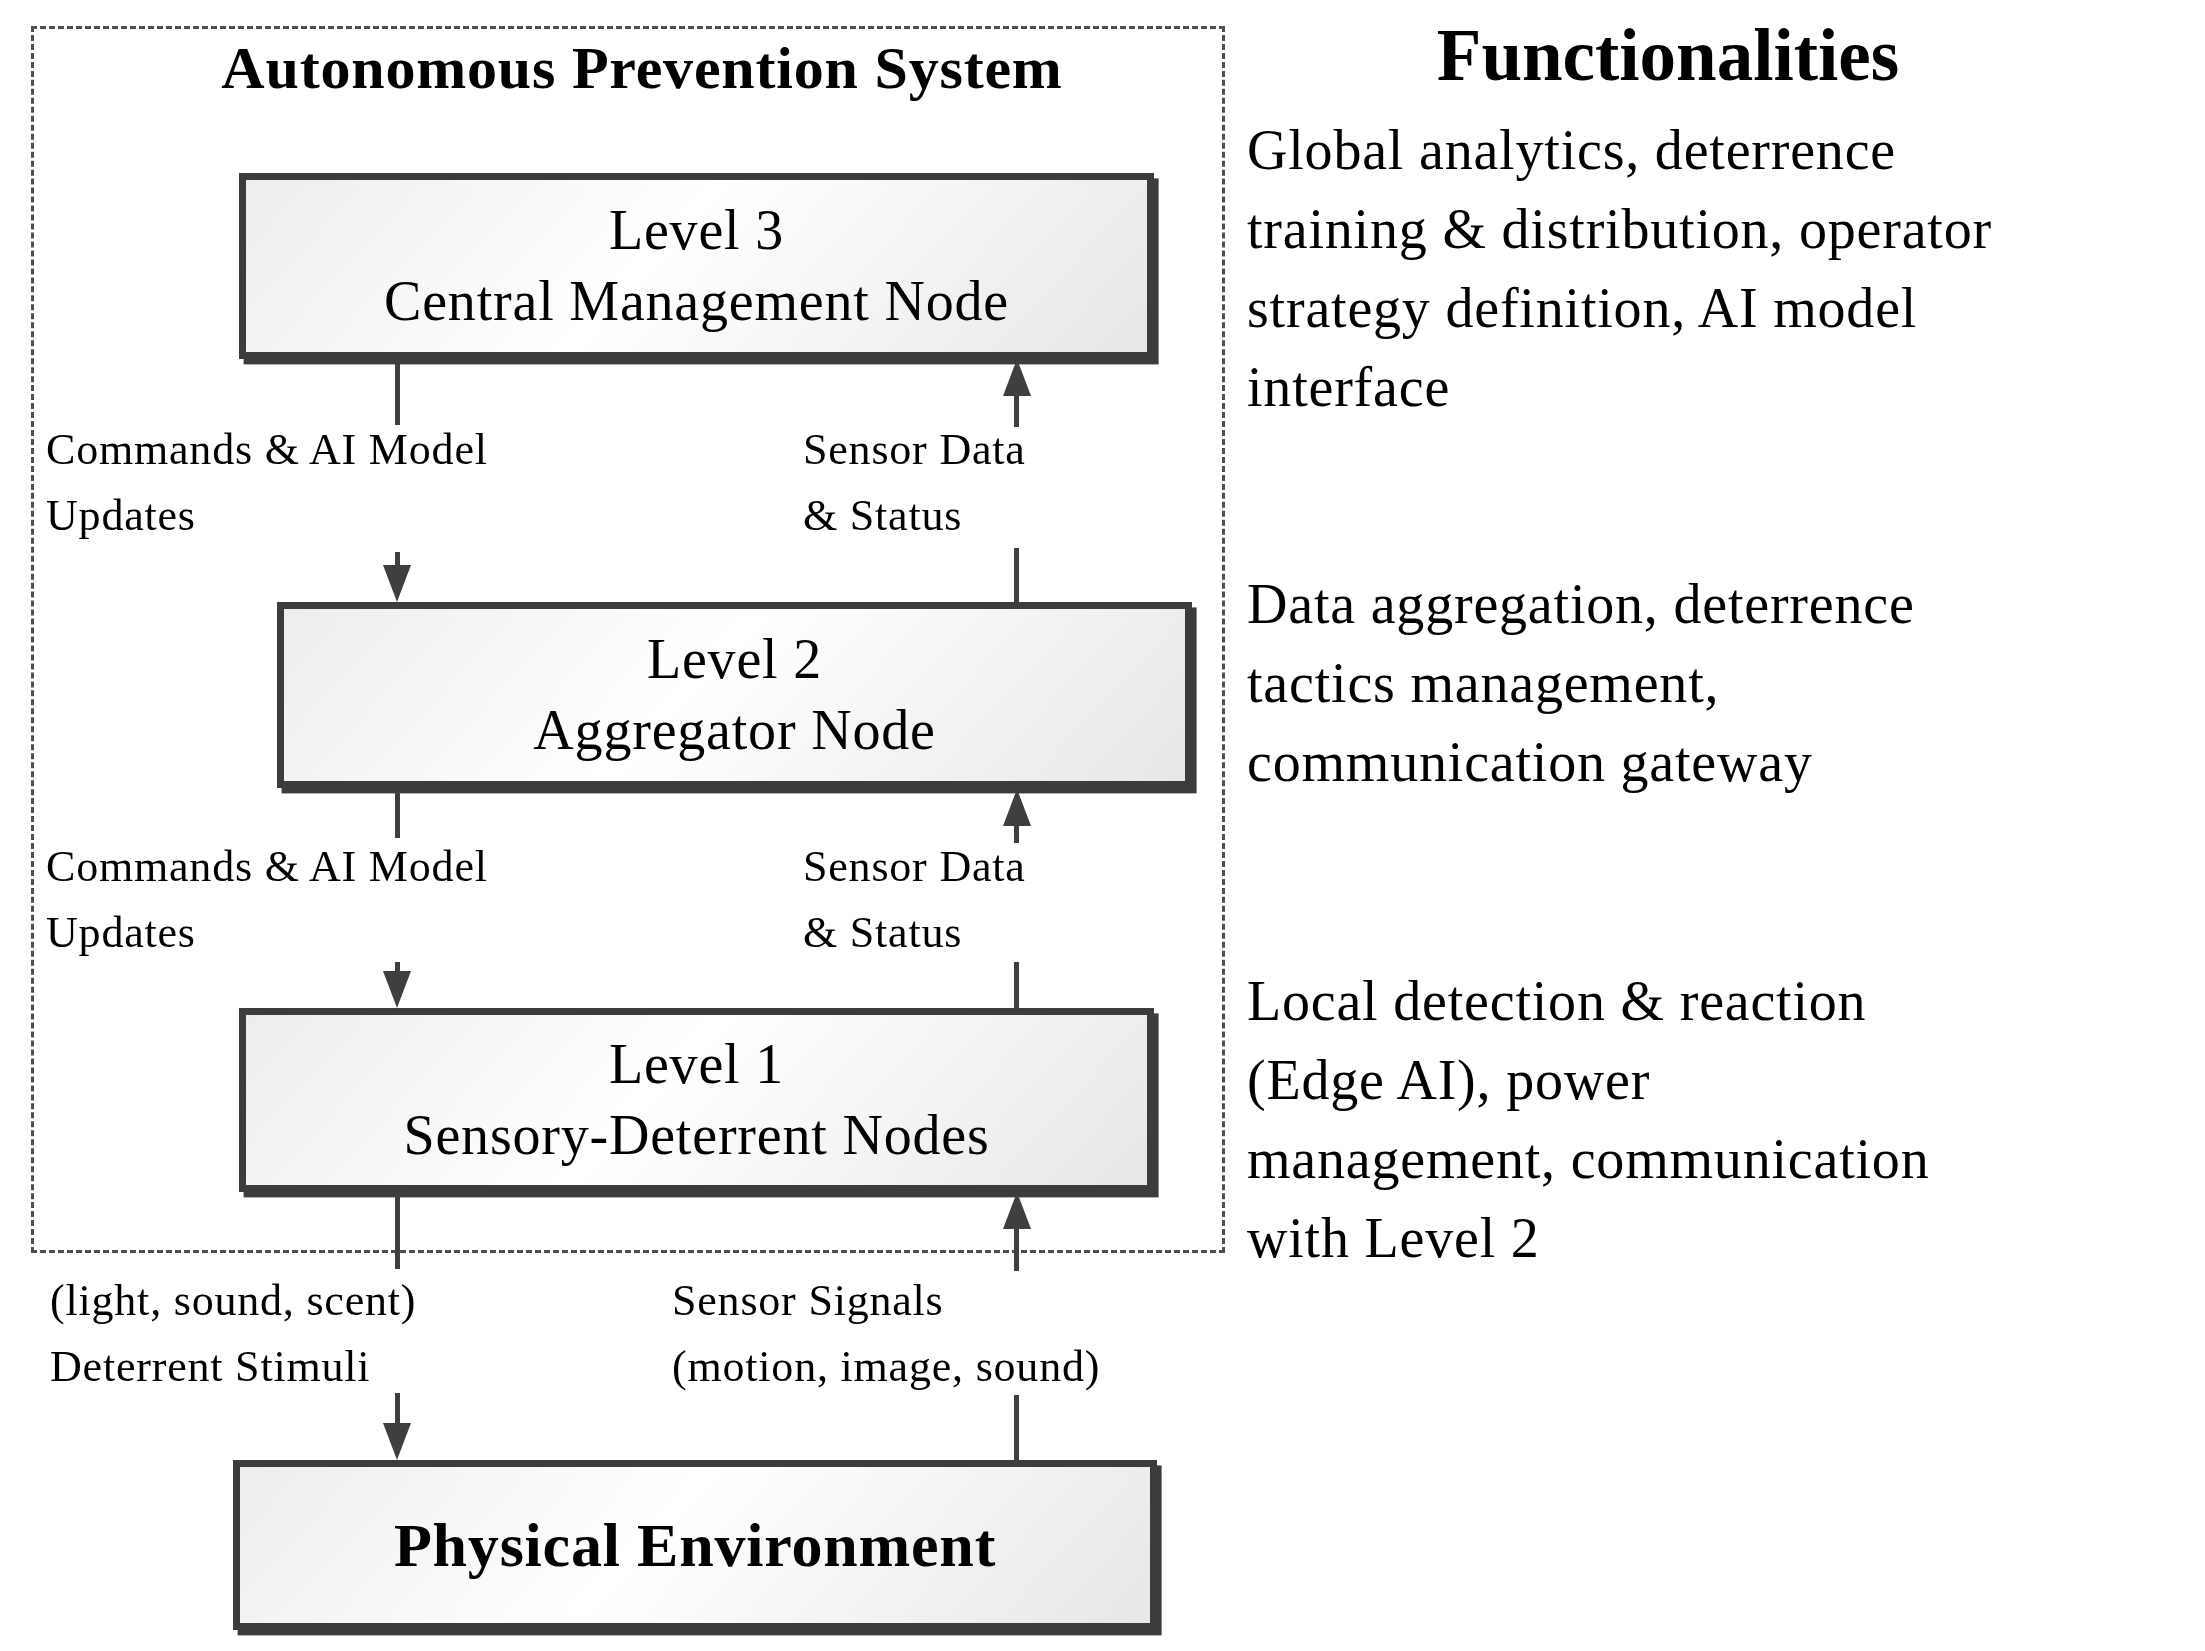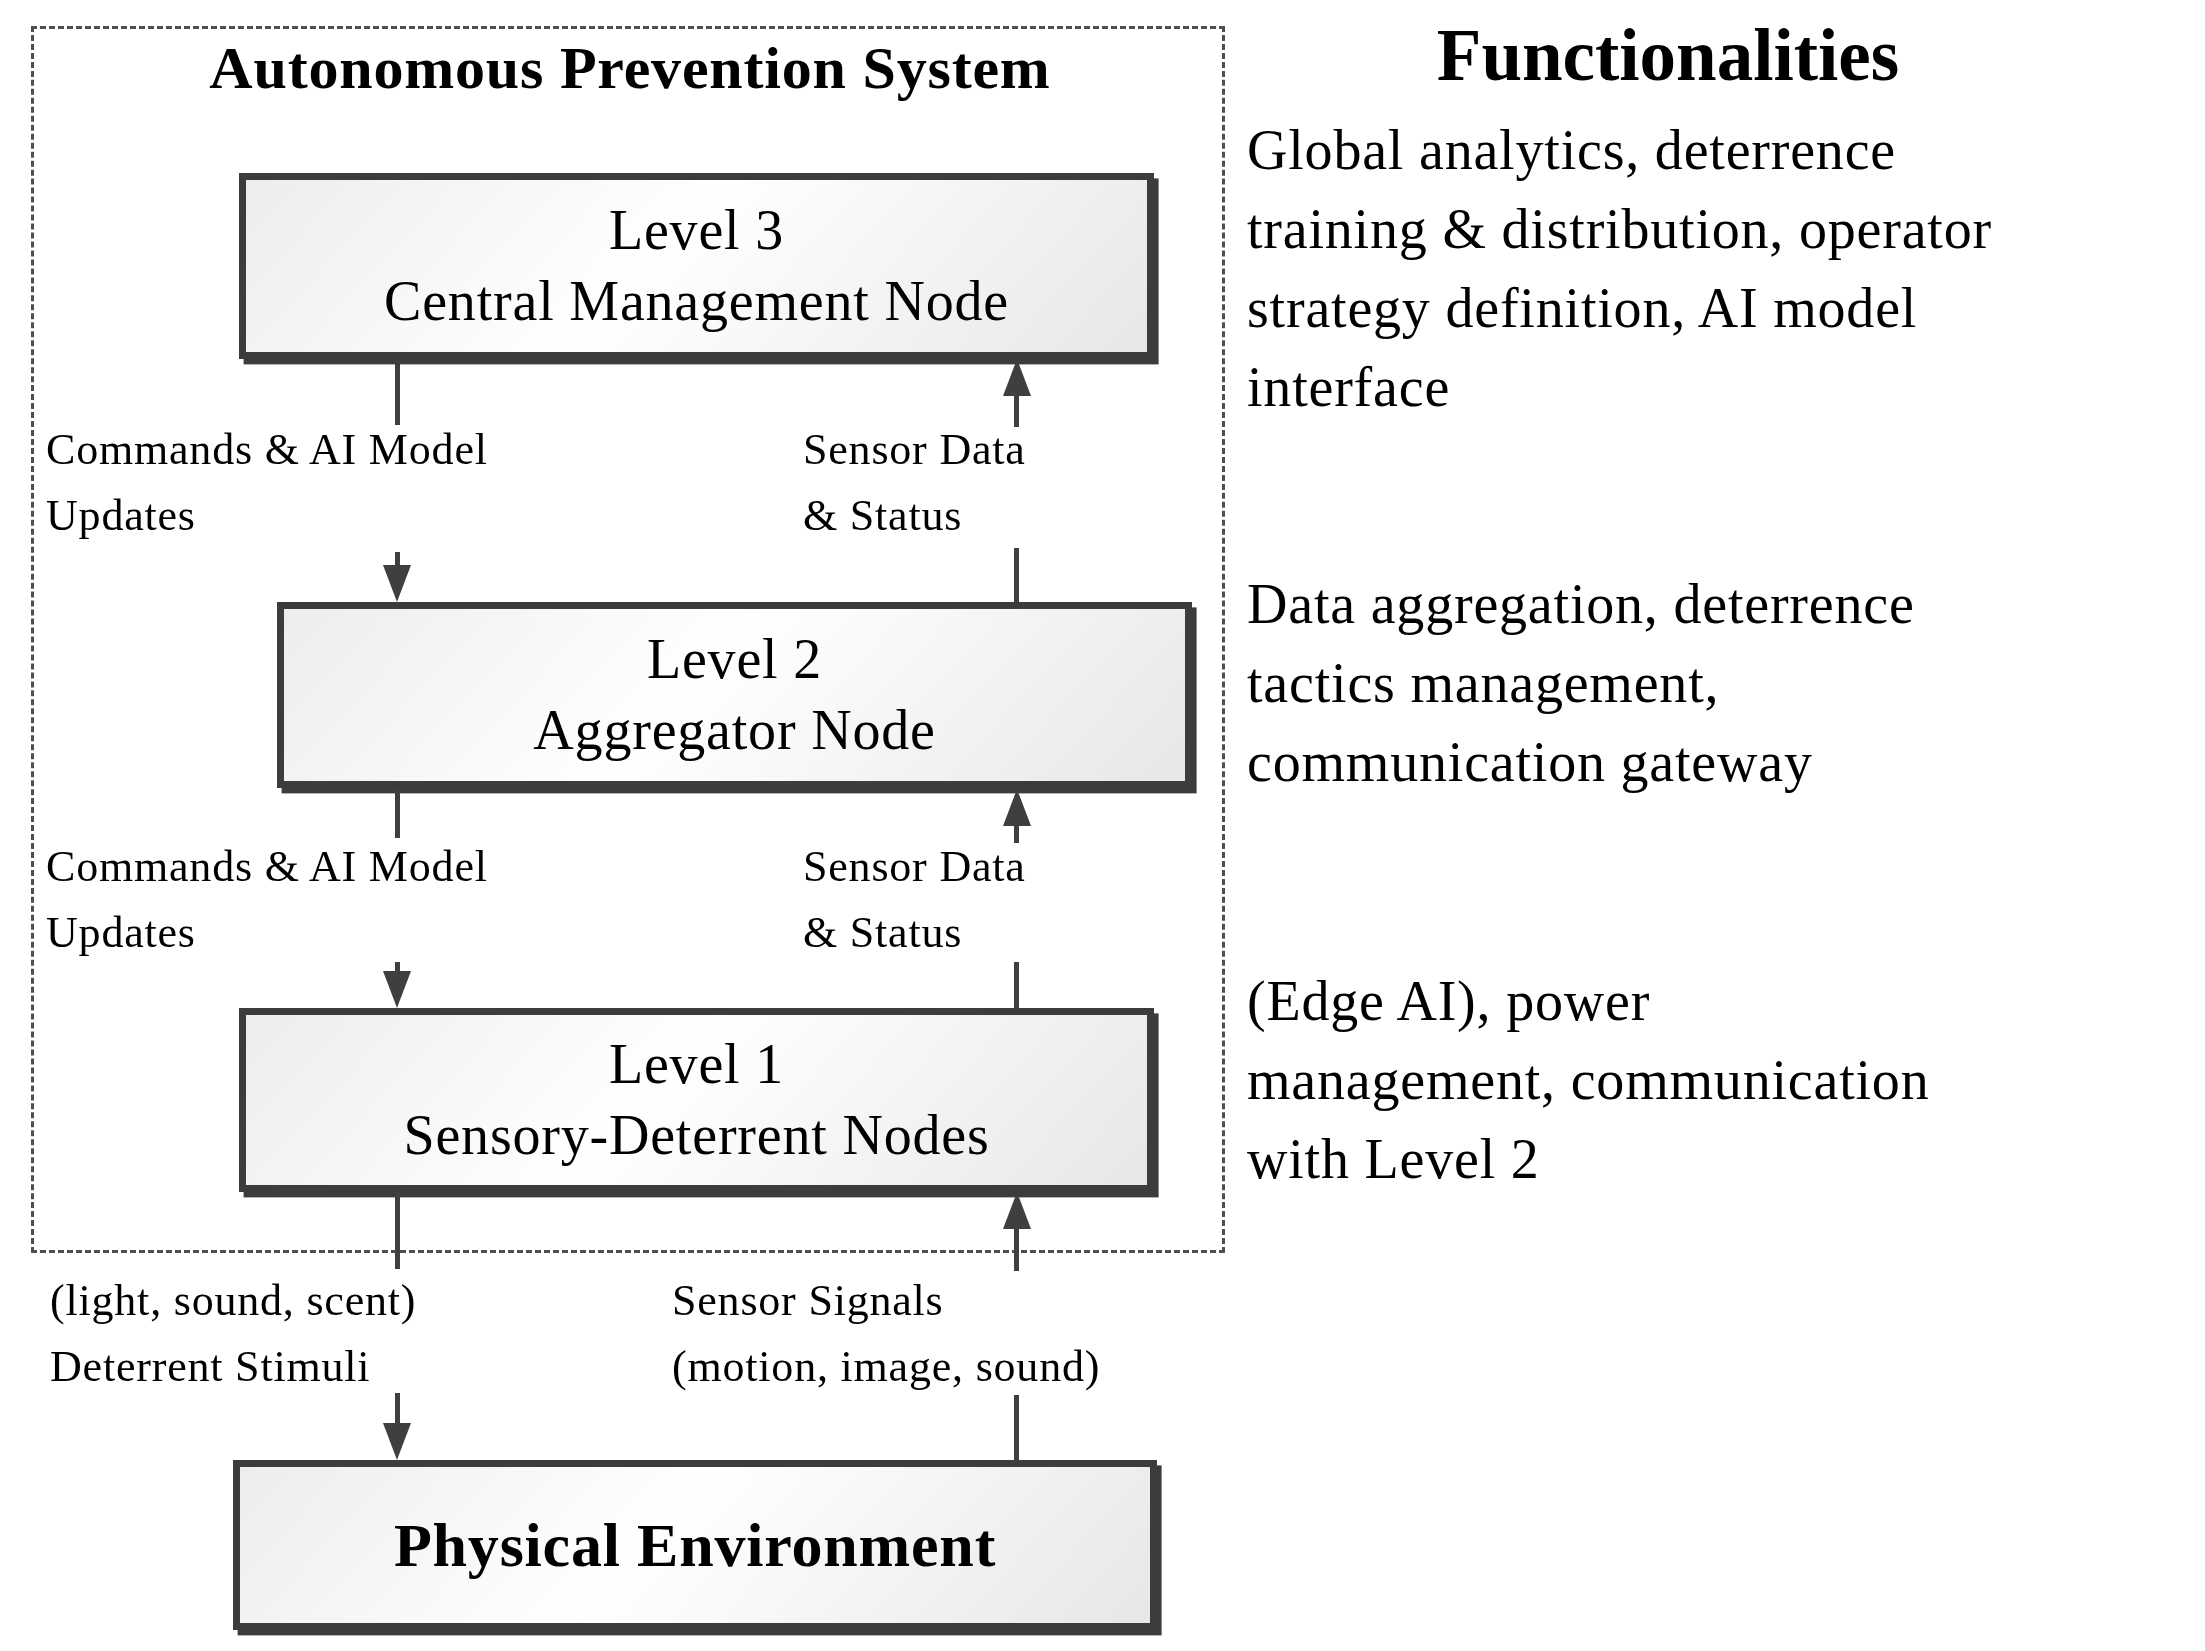--- a/index.html
+++ b/index.html
@@ -103,21 +103,21 @@
     white-space:nowrap;
   }
 </style>
 </head>
 <body>
 
 <div id="page">
 
   <div class="boundary" style="left:31px;top:25.5px;width:1194px;height:1227px;"></div>
 
-  <div class="sys-title" style="left:74px;top:32px;width:1112px;">Autonomous Prevention System</div>
+  <div class="sys-title" style="left:86px;top:32px;width:1112px;">Autonomous Prevention System</div>
 
   <div class="node" style="left:239px;top:173px;width:915px;height:186px;">
     <div class="node-title">Level 3</div>
     <div class="node-subtitle">Central Management Node</div>
   </div>
 
   <div class="node" style="left:239px;top:602px;width:915px;height:186px;margin-left:38px;">
     <div class="node-title">Level 2</div>
     <div class="node-subtitle">Aggregator Node</div>
   </div>
@@ -188,19 +188,20 @@
     <div>interface</div>
   </div>
 
   <div class="func-item" style="left:1247px;top:565px;width:954px;">
     <div>Data aggregation, deterrence</div>
     <div>tactics management,</div>
     <div>communication gateway</div>
   </div>
 
   <div class="func-item" style="left:1247px;top:962px;width:954px;">
+    <div>Local detection &amp; reaction</div>
     <div>(Edge AI), power</div>
     <div>management, communication</div>
     <div>with Level 2</div>
   </div>
 
 </div>
 
 
 </body></html>

